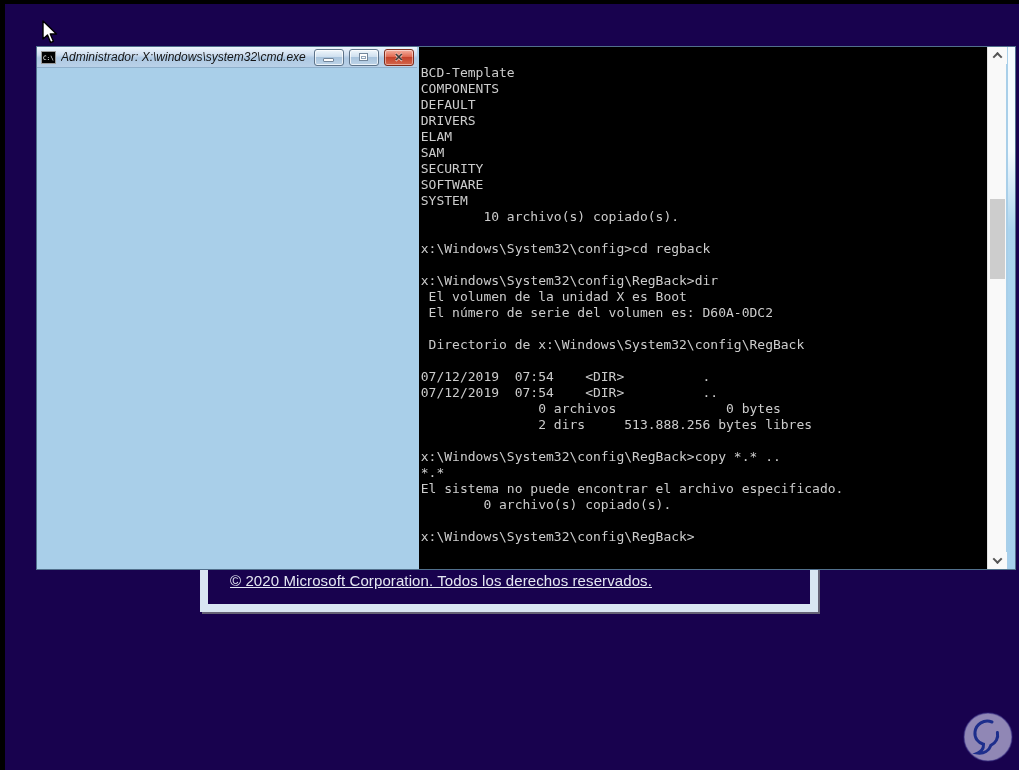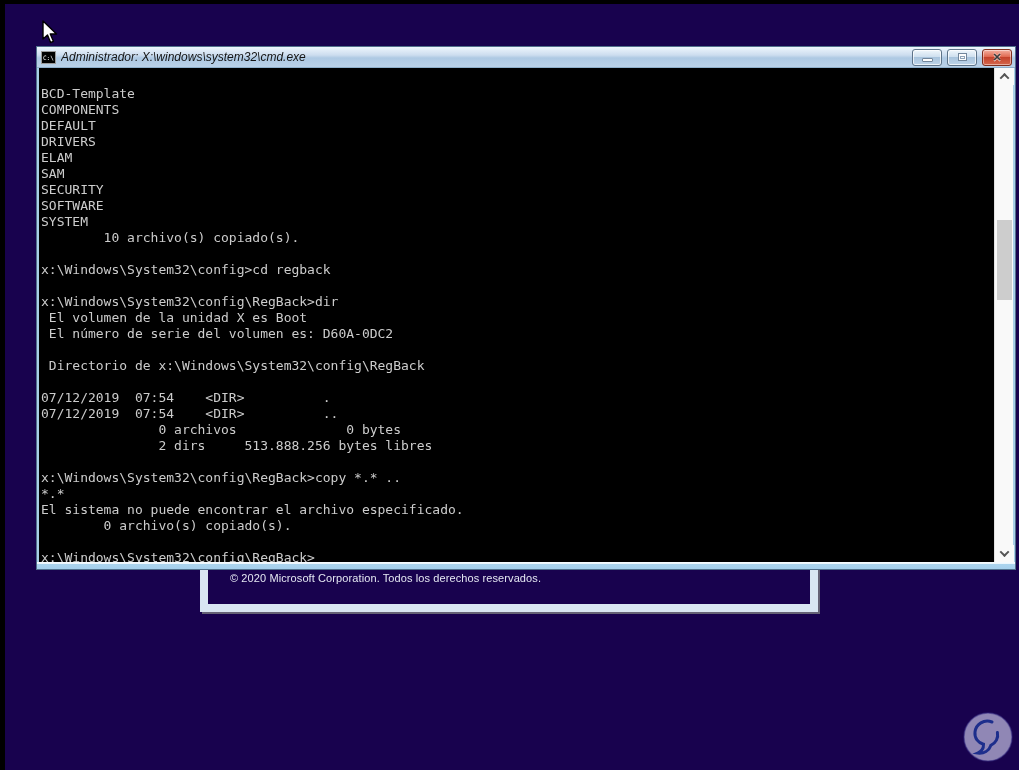--- a/index.html
+++ b/index.html
@@ -5,25 +5,25 @@
   * { margin:0; padding:0; box-sizing:border-box; }
   html,body { width:1019px; height:770px; overflow:hidden; }
   body { position:relative; background:#18024e; font-family:"Liberation Sans", sans-serif; }
 
   .edge-top  { position:absolute; left:0; top:0; width:1019px; height:4px; background:#000; }
   .edge-left { position:absolute; left:0; top:0; width:5px;  height:770px; background:#000; }
 
   
   .setup-dialog { position:absolute; left:200px; top:480px; width:618px; height:132px;
     background:#18024e; border:8px solid #d9e6f2; box-shadow:2px 2px 0 rgba(115,115,125,0.85); z-index:1; }
-  .copyright { position:absolute; left:22px; top:84px; font-size:11px; color:#e4e7f2; letter-spacing:0.1px; }
+  .copyright { position:absolute; left:22px; top:84px; font-size:15px; color:#e4e7f2; letter-spacing:0.1px;text-decoration:underline; }
 
   
   .cmd-window { position:absolute; left:36px; top:46px; width:980px; height:524px;
-    background:#a9cfe9; border:1px solid #51708c; z-index:2; display:flex; flex-direction:column; }
+    background:#a9cfe9; border:1px solid #51708c; z-index:2; display:flex; }
 
   .titlebar { height:21px; flex:0 0 21px; display:flex; align-items:center; padding:0 3px 0 4px;
     background:linear-gradient(to bottom, #eef6fd 0%, #cdddef 40%, #aec9e3 55%, #bad1e8 100%);
     border-bottom:1px solid #8fb0cc; position:relative; }
   .cmd-icon { width:15px; height:13px; background:#000; border:1px solid #9a9a9a; margin-right:5px;
     color:#fff; font-size:6px; line-height:11px; font-family:"DejaVu Sans Mono", monospace; text-align:left; padding-left:1px; flex:0 0 15px; }
   .window-title { font-size:12px; font-style:italic; color:#141414; white-space:nowrap; overflow:hidden; flex:1; }
 
   .win-buttons { display:flex; gap:5px; margin-left:8px; }
   .win-btn { width:30px; height:17px; border-radius:3px; position:relative;

